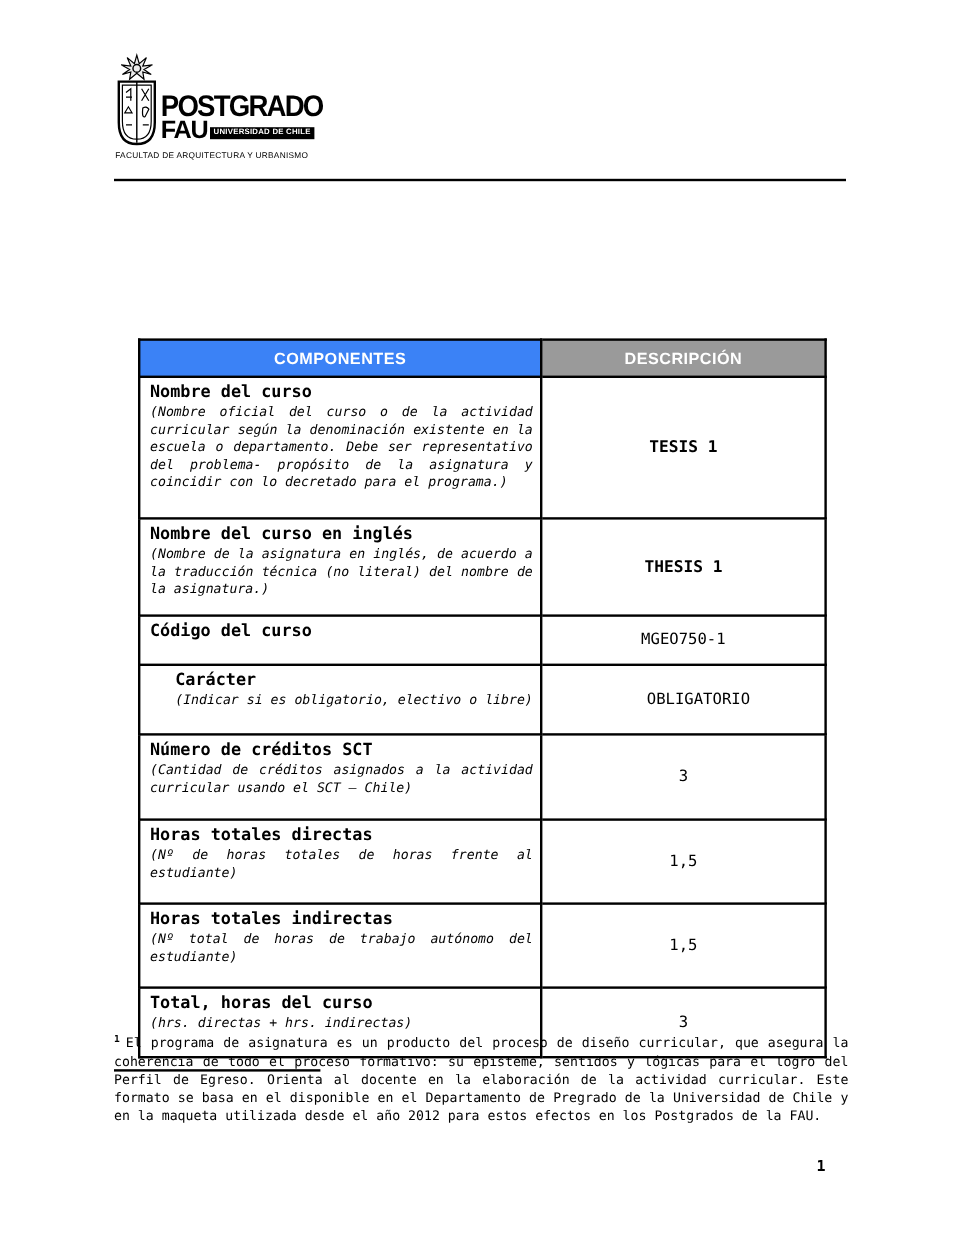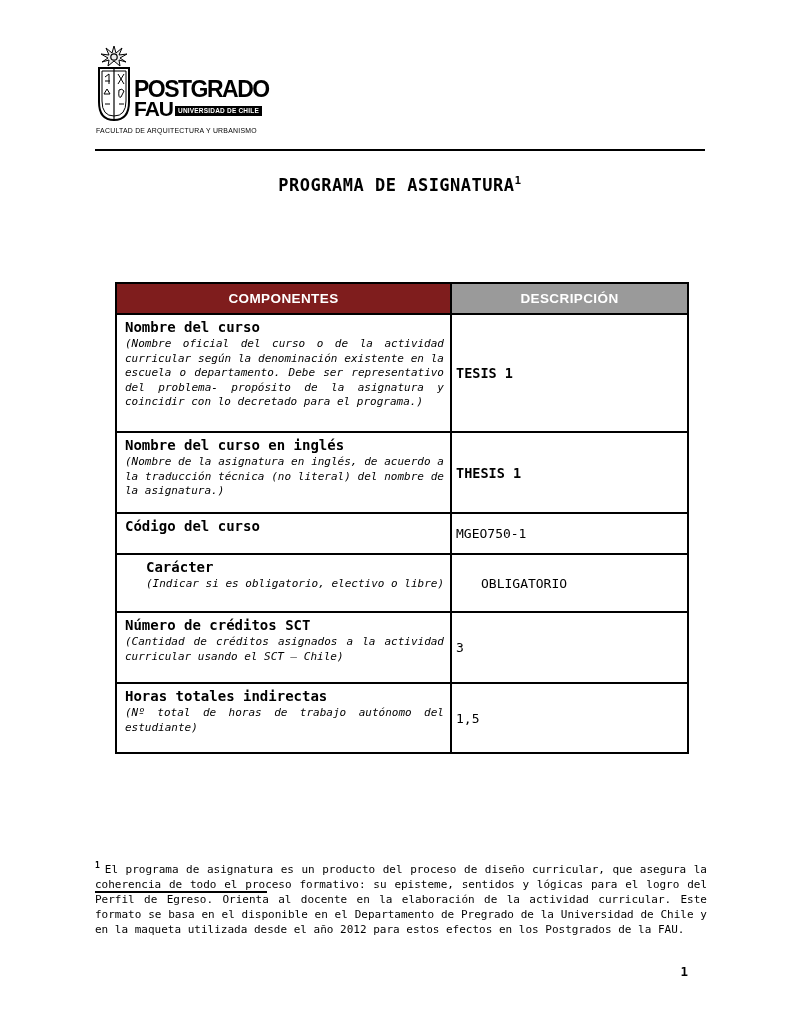--- a/index.html
+++ b/index.html
@@ -63,21 +63,21 @@
     font-size:13.5px; letter-spacing:0.4px;
   }
   td.cell-component { padding:4px 6px 4px 8px; vertical-align:top; }
   .comp-title { font-weight:bold; font-size:14px; line-height:17px; }
   .comp-note {
     font-style:italic; font-size:11px; line-height:14.5px;
     text-align:justify; margin-top:1px;
   }
   .comp-note:empty { display:none; }
   td.cell-value {
-    vertical-align:middle; font-size:13px; padding:2px 4px;
+    text-align:center; vertical-align:middle; font-size:13px; padding:2px 4px;
   }
   td.cell-value.bold { font-weight:bold; font-size:13.5px; }
 
   tbody tr:nth-child(1) td { height:108px; }
   tbody tr:nth-child(2) td { height:71px;border-radius:15px; }
   tbody tr:nth-child(3) td { height:31px; }
   tbody tr:nth-child(4) td { height:48px;padding-left:29px; }
   tbody tr:nth-child(5) td { height:61px; }
   tbody tr:nth-child(6) td { height:60px; }
   tbody tr:nth-child(7) td { height:60px; }
@@ -122,31 +122,30 @@
           <span class="logo-line2">FAU</span>
           <span class="logo-banner">UNIVERSIDAD DE CHILE</span>
         </span>
       </div>
     </div>
     <div class="logo-sub">FACULTAD DE ARQUITECTURA Y URBANISMO</div>
   </div>
 
   <div class="rule-top"></div>
 
-  <div class="doc-title"><span>PROGRAMA DE ASIGNATURA</span><sup>1</sup></div>
 
 
   <table class="program">
     <colgroup>
         <col class="c1">
         <col class="c2">
       </colgroup>
     <thead>
       <tr>
-        <th style="background: #7f1d1d; color: rgb(255, 255, 255);">COMPONENTES</th>
+        <th style="background: #3b82f6; color: rgb(255, 255, 255);">COMPONENTES</th>
         <th style="background: rgb(154, 154, 154); color: rgb(255, 255, 255); text-align: center;">DESCRIPCIÓN</th>
       </tr>
     </thead>
     <tbody>
         <tr>
       <td class="cell-component">
         <div class="comp-title">Nombre del curso</div>
         <div class="comp-note">(Nombre oficial del curso o de la actividad curricular según la denominación existente en la escuela o departamento. Debe ser representativo del problema- propósito de la asignatura y coincidir con lo decretado para el programa.)</div>
       </td>
       <td class="cell-value bold">TESIS 1</td>
@@ -174,25 +173,39 @@
     </tr>
         <tr>
       <td class="cell-component">
         <div class="comp-title">Número de créditos SCT</div>
         <div class="comp-note">(Cantidad de créditos asignados a la actividad curricular usando el SCT – Chile)</div>
       </td>
       <td class="cell-value">3</td>
     </tr>
         <tr>
       <td class="cell-component">
+        <div class="comp-title">Horas totales directas</div>
+        <div class="comp-note">(Nº de horas totales de horas frente al estudiante)</div>
+      </td>
+      <td class="cell-value">1,5</td>
+    </tr>
+        <tr>
+      <td class="cell-component">
         <div class="comp-title">Horas totales indirectas</div>
         <div class="comp-note">(Nº total de horas de trabajo autónomo del estudiante)</div>
       </td>
       <td class="cell-value">1,5</td>
     </tr>
+        <tr>
+      <td class="cell-component">
+        <div class="comp-title">Total, horas del curso</div>
+        <div class="comp-note">(hrs. directas + hrs. indirectas)</div>
+      </td>
+      <td class="cell-value">3</td>
+    </tr>
       </tbody>
   </table>
 
   <div class="footnote-sep"></div>
   <div class="footnote"><sup>1</sup><span>El programa de asignatura es un producto del proceso de diseño curricular, que asegura la coherencia de todo el proceso formativo: su episteme, sentidos y lógicas para el logro del Perfil de Egreso. Orienta al docente en la elaboración de la actividad curricular. Este formato se basa en el disponible en el Departamento de Pregrado de la Universidad de Chile y en la maqueta utilizada desde el año 2012 para estos efectos en los Postgrados de la FAU.</span></div>
 
   <div class="page-number">1</div>
 
 </div>
 

